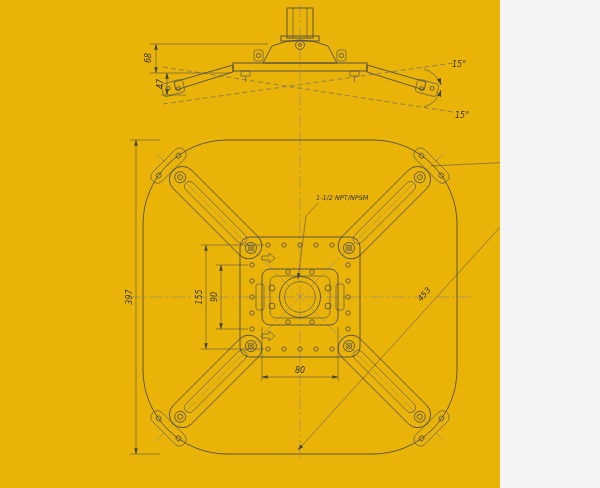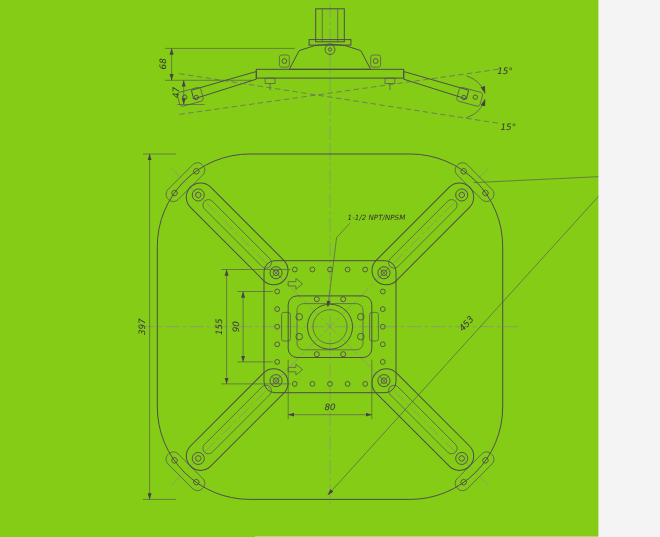--- a/index.html
+++ b/index.html
@@ -1,17 +1,17 @@
 <!DOCTYPE html>
 <html><head>
 <meta charset="utf-8">
 <style>
   html,body{margin:0;padding:0;background:#f4f4f4;}
   .canvas{
-    width:544px;height:488px;background:#84cc16;position:relative;overflow:hidden;
+    width:500px;height:488px;background:#eab308;position:relative;overflow:hidden;
     font-family:"DejaVu Sans",sans-serif;
   }
   svg{display:block;}
   .ln{stroke:#4d4d4d;stroke-width:.9;fill:none;}
   .thin{stroke:#5a5a5a;stroke-width:.7;fill:none;}
   .cl{stroke:#8a8a8a;stroke-width:.6;fill:none;stroke-dasharray:13 3 3 3;}
   .dash{stroke:#6a6a6a;stroke-width:.7;fill:none;stroke-dasharray:5 3;}
   .dim-l{stroke:#555;stroke-width:.6;fill:none;}
   .hole{stroke:#4d4d4d;stroke-width:.8;fill:none;}
   text.dim{font:italic 8px "DejaVu Sans",sans-serif;fill:#333;}

